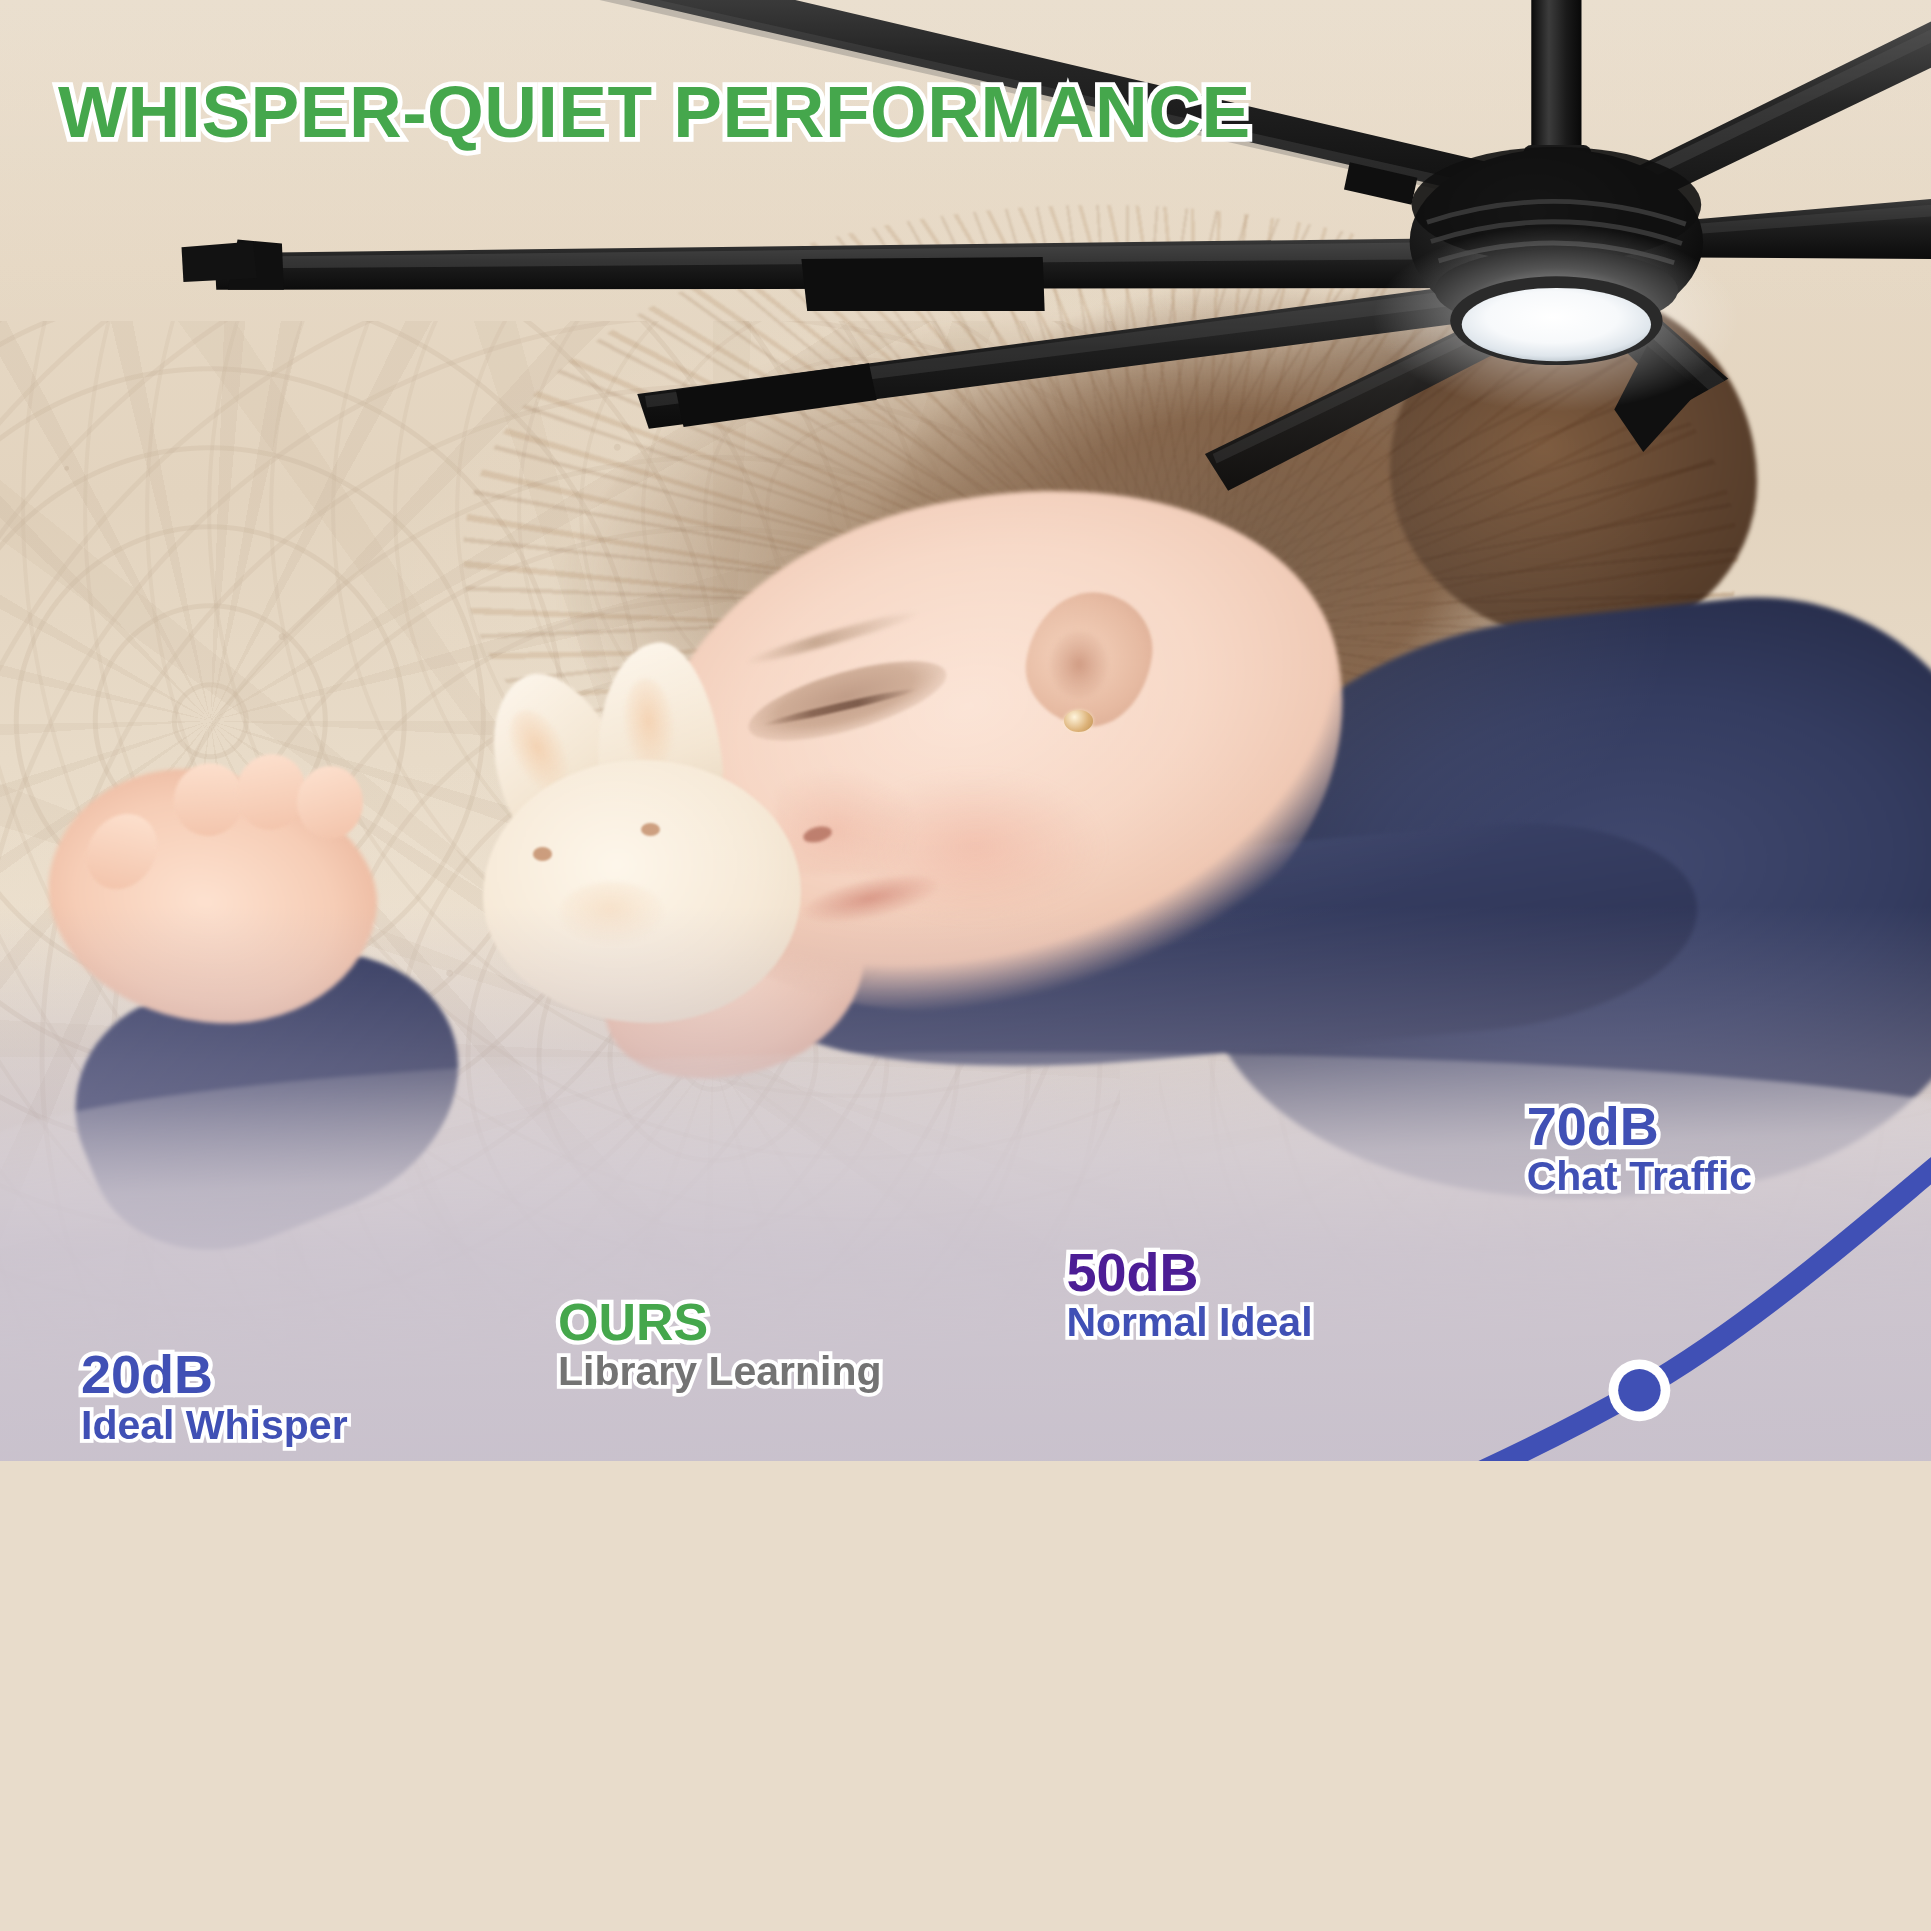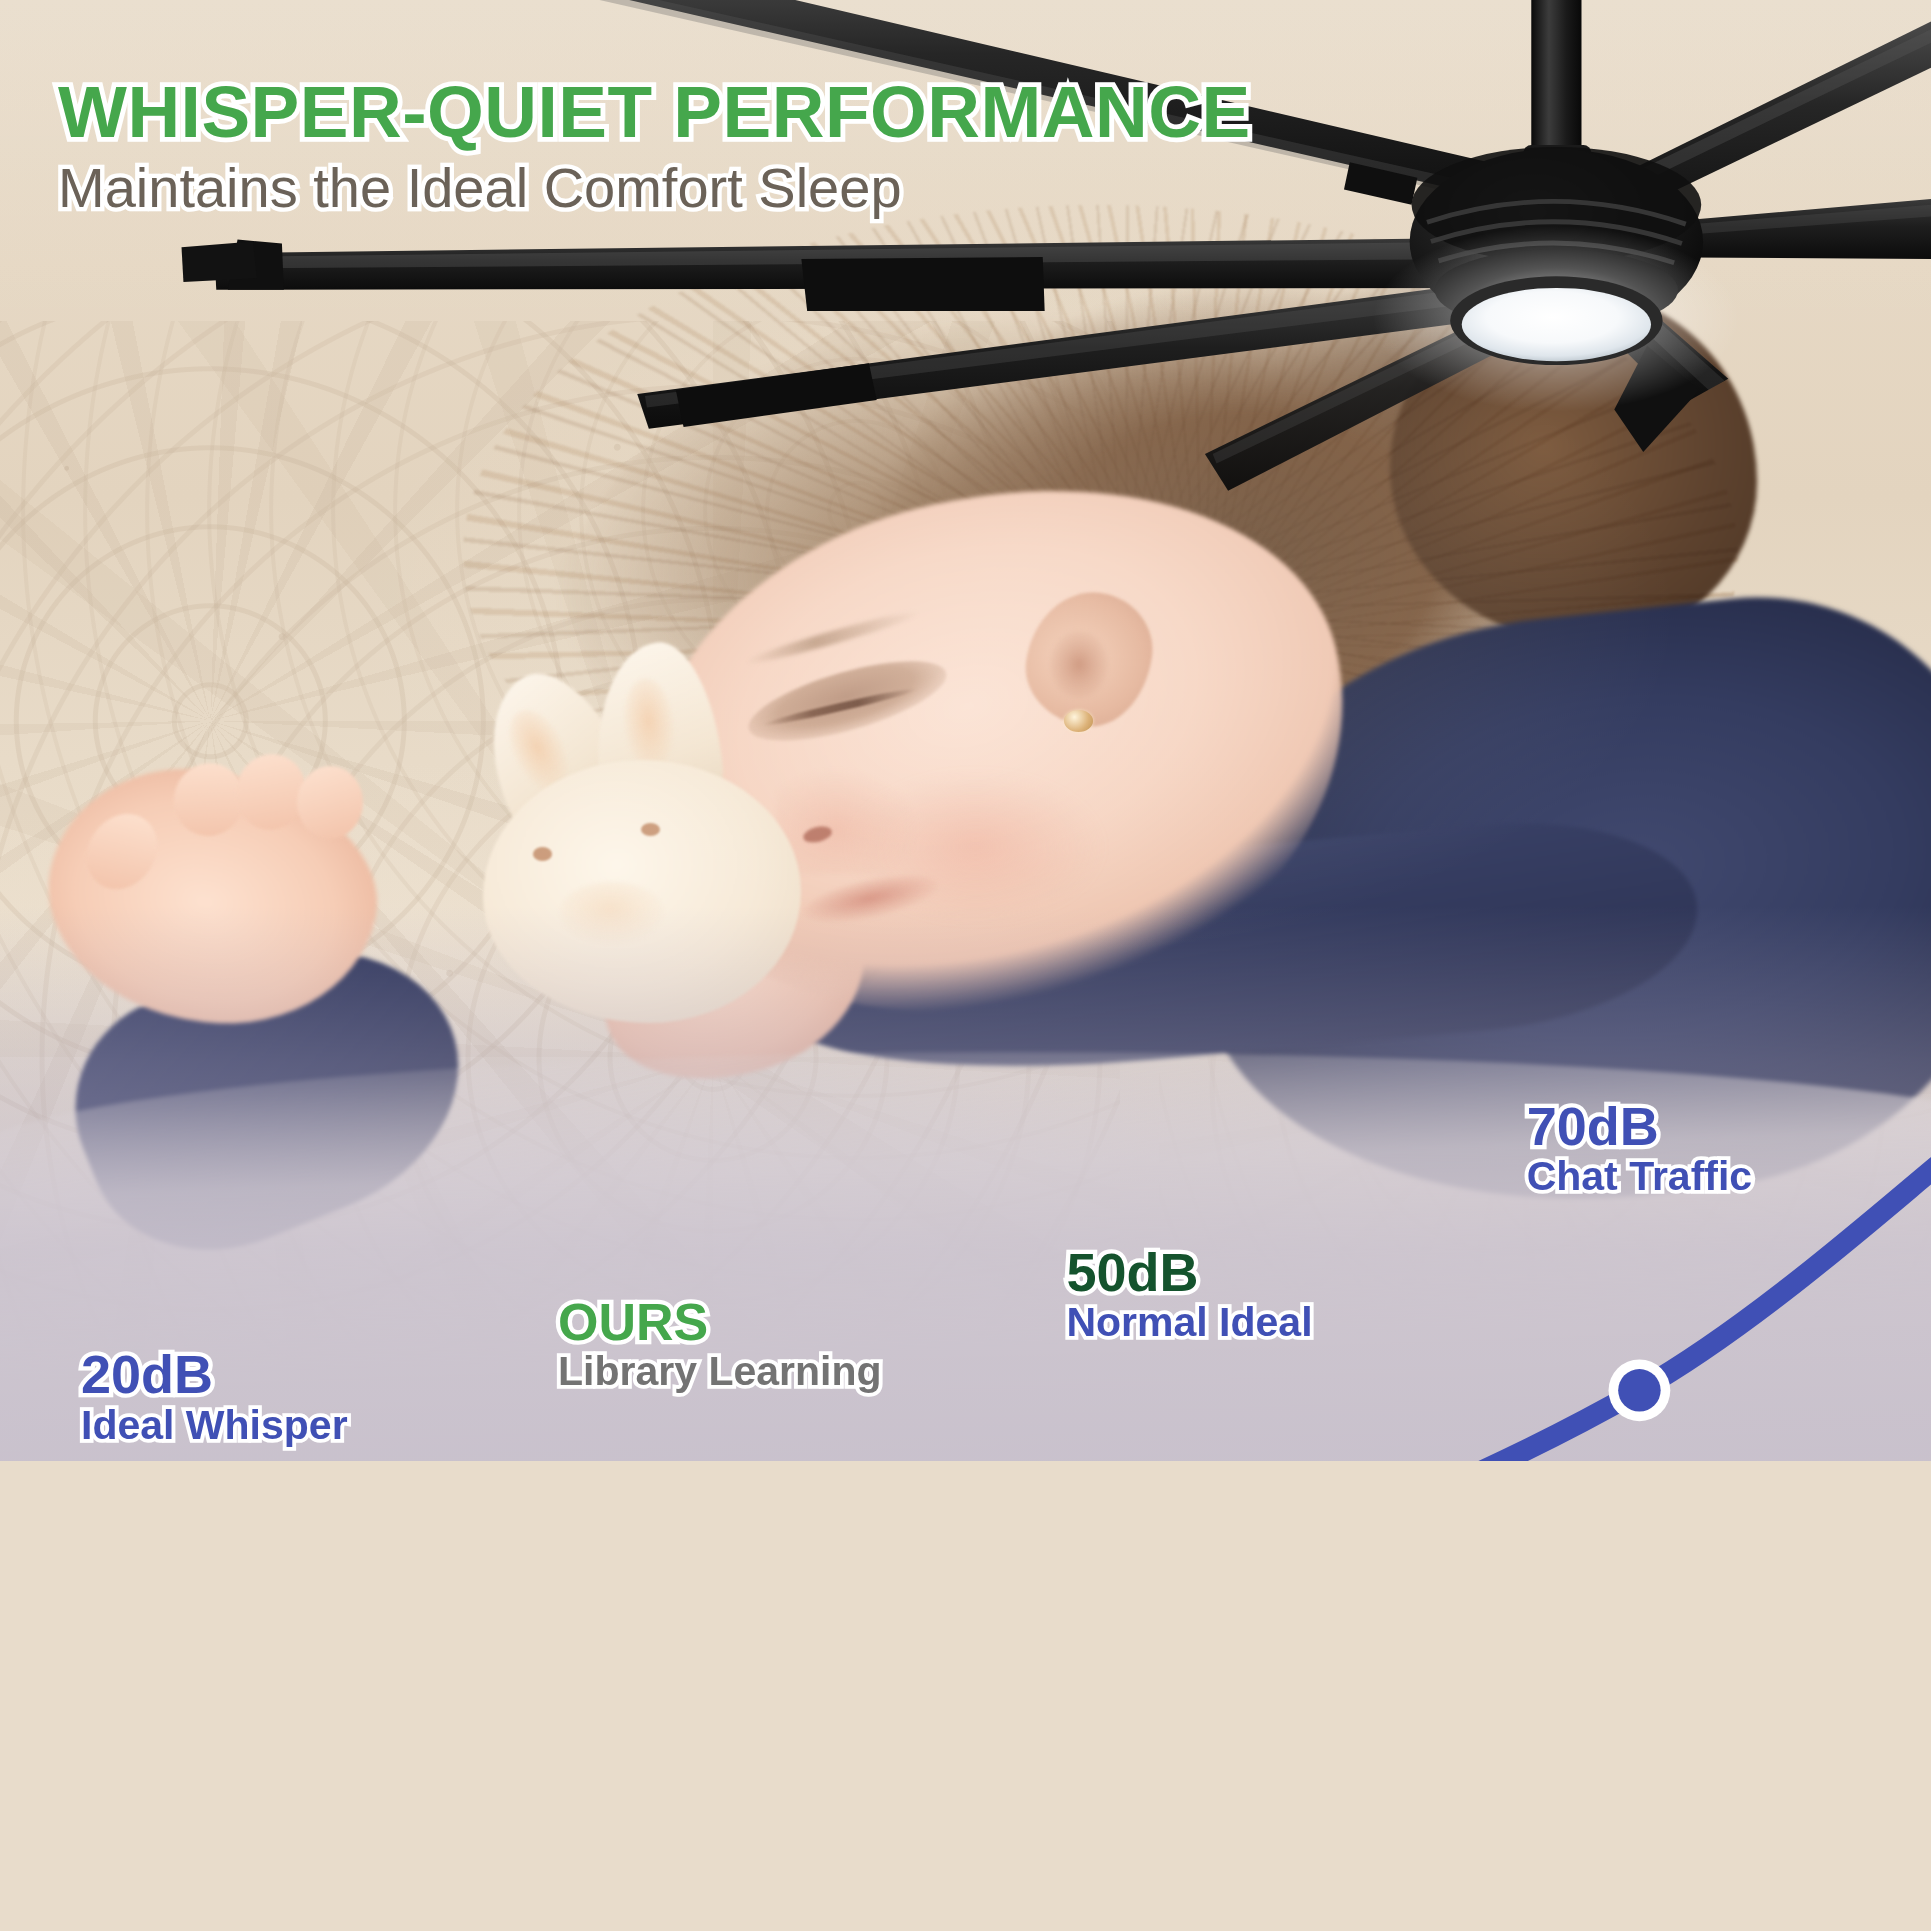--- a/index.html
+++ b/index.html
@@ -411,21 +411,20 @@
 
     <g>
       <ellipse cx="1612" cy="330" rx="190" ry="96" fill="url(#glowG)"></ellipse>
       <ellipse cx="1612" cy="332" rx="110" ry="46" fill="#2a2a2a"></ellipse>
       <ellipse cx="1612" cy="336" rx="98" ry="38" fill="url(#lampG)"></ellipse>
     </g>
   </svg>
 
   <div class="headline-wrap">
     <h1 class="headline">WHISPER-QUIET PERFORMANCE</h1>
-    <p class="subhead">Maintains the Ideal Comfort Sleep</p>
   </div>
 
   <svg id="curve" viewBox="0 0 2000 2000" preserveAspectRatio="none" style="position:absolute;inset:0;width:1931px;height:1931px;">
     <path id="curve-path" fill="none" stroke="#4050b5" stroke-width="22" stroke-linecap="round" d="M-30 1776 C12 1775, 95.33333333333333 1777, 222 1770 C348.6666666666667 1763, 561.6666666666666 1755.6666666666667, 730 1734 C898.3333333333334 1712.3333333333333, 1070.6666666666665 1689, 1232 1640 C1393.3333333333335 1591, 1563.3333333333335 1516.6666666666667, 1698.0000000000002 1440 C1832.666666666667 1363.3333333333333, 1983 1223.3333333333333, 2040 1180"></path>
     <g id="curve-dots">
         <circle cx="222" cy="1770" r="32" fill="#ffffff"></circle>
         <circle cx="222" cy="1770" r="22" fill="#4050b5"></circle>
         <circle cx="730" cy="1734" r="32" fill="#ffffff"></circle>
         <circle cx="730" cy="1734" r="22" fill="#45a74c"></circle>
         <circle cx="1232" cy="1640" r="32" fill="#ffffff"></circle>
@@ -438,21 +437,21 @@
   <div id="chart-labels">
       <div class="pt-label" style="left: 11.1%; top: 92.2%; transform: translateX(-50%);">
         <div class="pt-value" style="color: rgb(64, 80, 181);">20dB</div>
         <div class="pt-name" style="color: rgb(64, 80, 181);">Ideal Whisper</div>
       </div>
       <div class="pt-label" style="left: 36.5%; top: 88.7%; transform: translateX(-50%); margin-left: 15px;">
         <div class="pt-ours" style="color: rgb(69, 167, 76);">OURS</div>
         <div class="pt-name" style="color: #737373;">Library Learning</div>
       </div>
       <div class="pt-label" style="left: 61.6%; top: 85.2%; transform: translateX(-50%);">
-        <div class="pt-value" style="color: #14532d;">50dB</div>
+        <div class="pt-value" style="color: #4c1d95;">50dB</div>
         <div class="pt-name" style="color: rgb(64, 80, 181);">Normal Ideal</div>
       </div>
       <div class="pt-label" style="left: 84.9%; top: 75.2%; transform: translateX(-50%);">
         <div class="pt-value" style="color: rgb(64, 80, 181);">70dB</div>
         <div class="pt-name" style="color: rgb(64, 80, 181);">Chat Traffic</div>
       </div>
     </div>
 
 </div>
 

